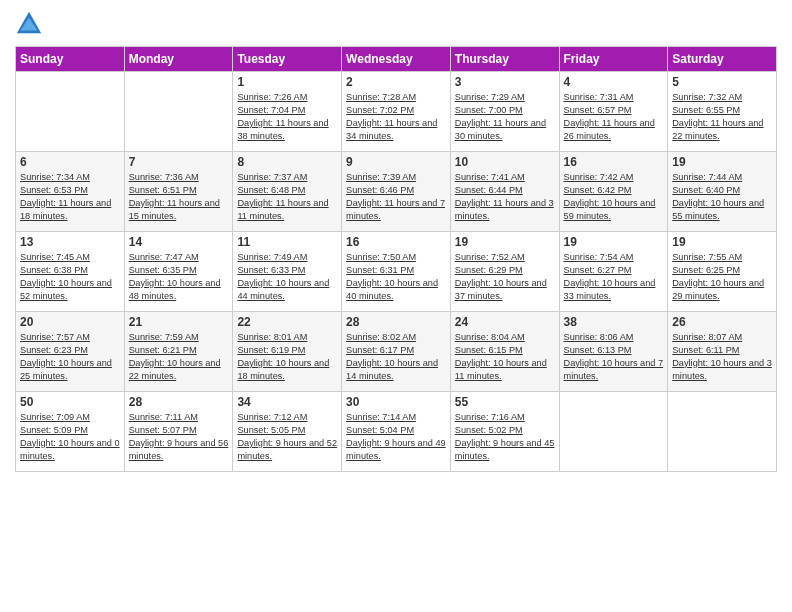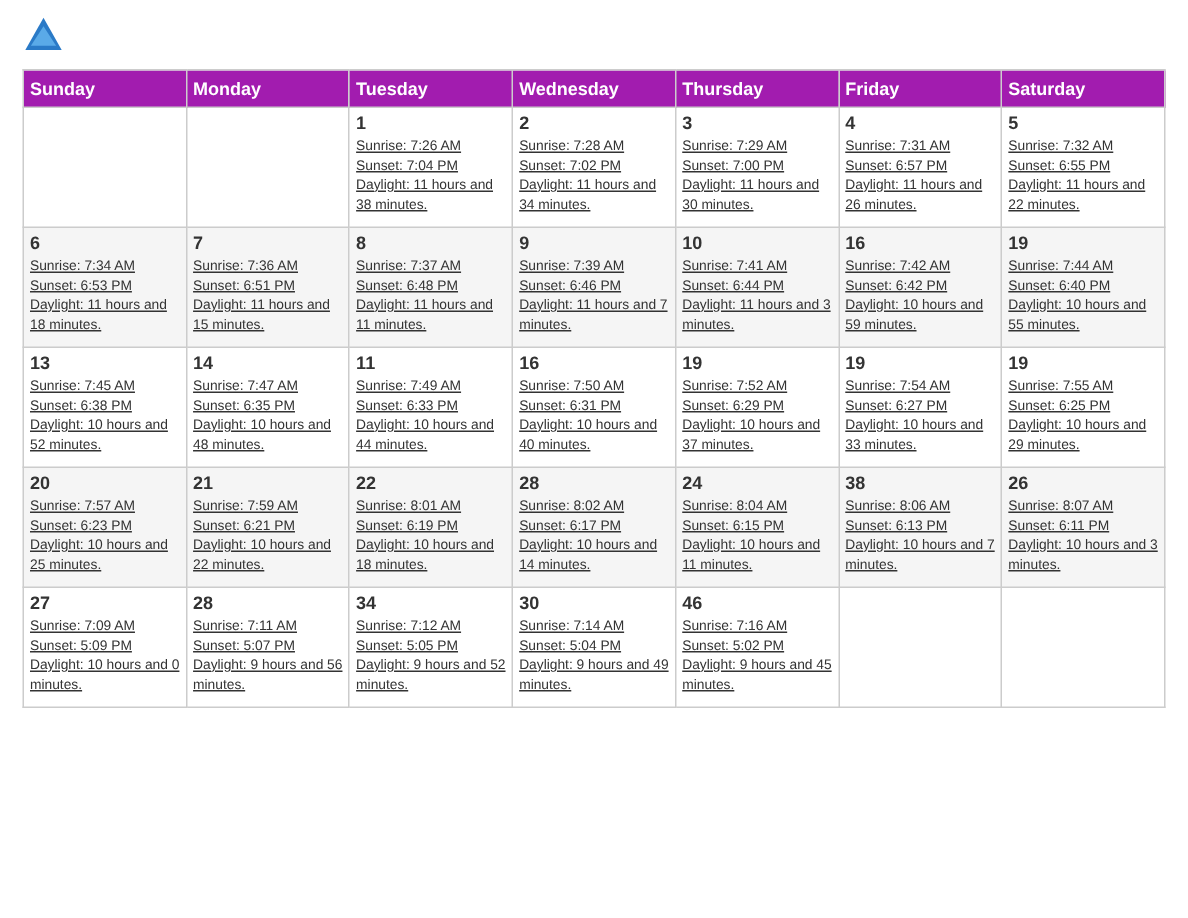--- a/index.html
+++ b/index.html
@@ -247,37 +247,37 @@
             <span class="day-number">38</span>
             <div class="day-info">Sunrise: 8:06 AM<br>Sunset: 6:13 PM<br>Daylight: 10 hours and 7 minutes.</div>
           </td>
           <td>
             <span class="day-number">26</span>
             <div class="day-info">Sunrise: 8:07 AM<br>Sunset: 6:11 PM<br>Daylight: 10 hours and 3 minutes.</div>
           </td>
         </tr>
         <tr>
           <td>
-            <span class="day-number">27</span>
+            <span class="day-number">50</span>
             <div class="day-info">Sunrise: 7:09 AM<br>Sunset: 5:09 PM<br>Daylight: 10 hours and 0 minutes.</div>
           </td>
           <td>
             <span class="day-number">28</span>
             <div class="day-info">Sunrise: 7:11 AM<br>Sunset: 5:07 PM<br>Daylight: 9 hours and 56 minutes.</div>
           </td>
           <td>
             <span class="day-number">34</span>
             <div class="day-info">Sunrise: 7:12 AM<br>Sunset: 5:05 PM<br>Daylight: 9 hours and 52 minutes.</div>
           </td>
           <td>
             <span class="day-number">30</span>
             <div class="day-info">Sunrise: 7:14 AM<br>Sunset: 5:04 PM<br>Daylight: 9 hours and 49 minutes.</div>
           </td>
           <td>
-            <span class="day-number">46</span>
+            <span class="day-number">55</span>
             <div class="day-info">Sunrise: 7:16 AM<br>Sunset: 5:02 PM<br>Daylight: 9 hours and 45 minutes.</div>
           </td>
           <td class="empty-cell"></td>
           <td class="empty-cell"></td>
         </tr>
       </tbody>
   </table>
 </div>
 
 </body></html>

